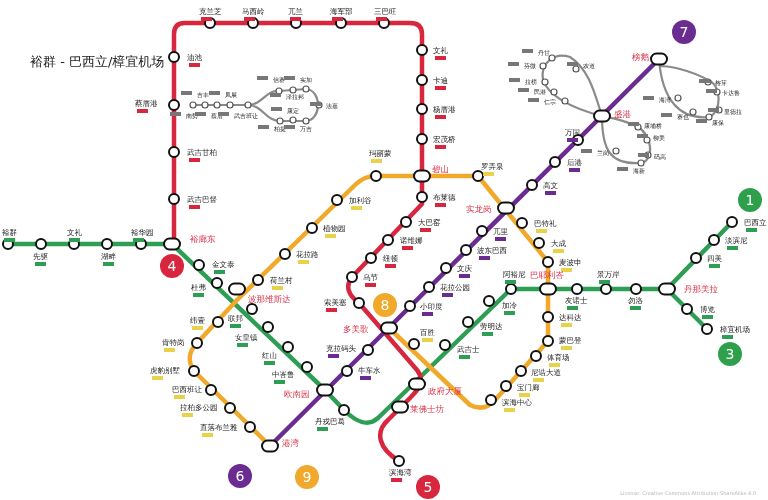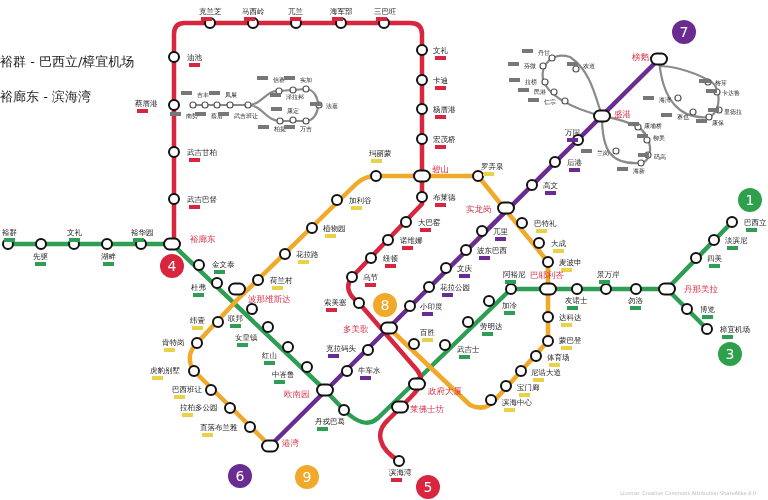--- a/index.html
+++ b/index.html
@@ -1,19 +1,19 @@
 <!DOCTYPE html>
 <html><head>
 <meta charset="utf-8">
 <style>
   html, body { margin:0; padding:0; background:#ffffff; }
   body { width:768px; height:500px; overflow:hidden; position:relative; font-family:"DejaVu Sans", sans-serif; }
   #map { position:absolute; left:0; top:0; width:768px; height:500px; }
   .legend { position:absolute; left:0; top:52px; z-index:2; }
-  .legend-item { font-size:13px; color:#222; height:35px; line-height:20px; white-space:nowrap; font-family:"DejaVu Sans", sans-serif; }
+  .legend-item { font-size:13px; color:#222; height:35px; line-height:20px; white-space:nowrap; font-family:"DejaVu Sans", sans-serif;padding-left:30px; }
   .license { position:absolute; right:12px; bottom:4px; font-size:5px; color:#b5b5b5; font-family:"DejaVu Sans", sans-serif; }
   svg text { font-family:"DejaVu Sans", sans-serif; }
   .st-label { font-size:7.5px; fill:#222; }
   .ic-label { font-size:8.5px; fill:#d8334a; }
 </style>
 </head>
 <body>
 
 <svg id="map" viewBox="0 0 768 500" xmlns="http://www.w3.org/2000/svg">
 
@@ -654,16 +654,15 @@
       </g>
       <g>
         <circle cx="307" cy="477" r="12" fill="#f0a92a"></circle>
         <text x="307" y="482" text-anchor="middle" fill="#fff" font-size="14">9</text>
       </g>
     </g>
 </svg>
 
 <div class="legend">
   <div class="legend-item">裕群 - 巴西立/樟宜机场</div>
-  <div class="legend-item">裕廊东 - 滨海湾</div>
 </div>
 
 <div class="license">License: Creative Commons Attribution-ShareAlike 4.0</div>
 
 </body></html>

